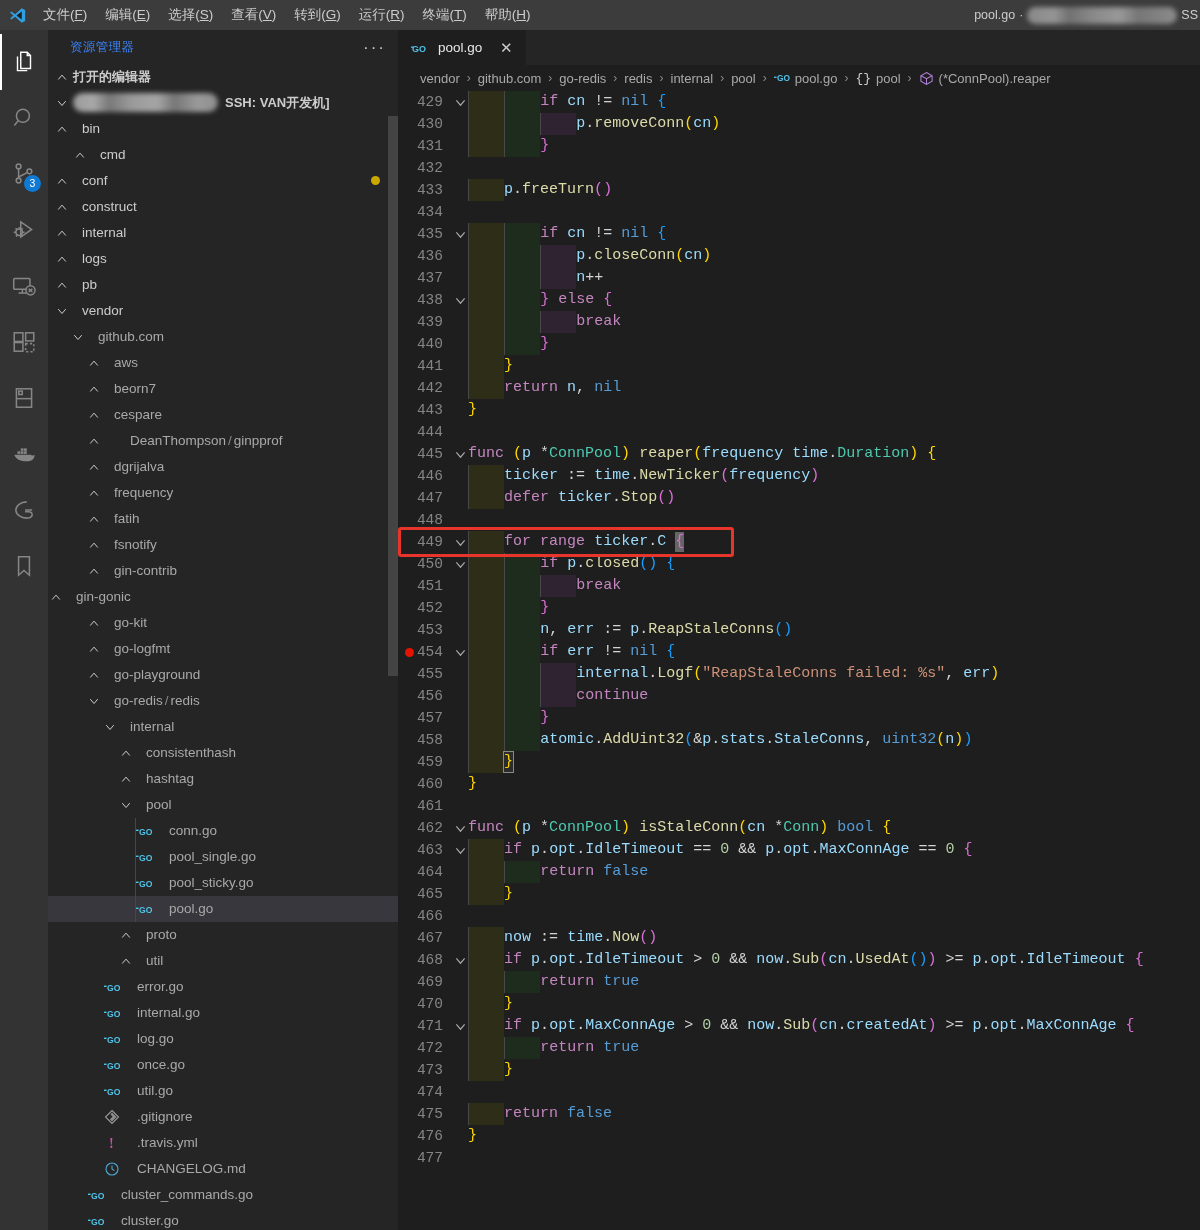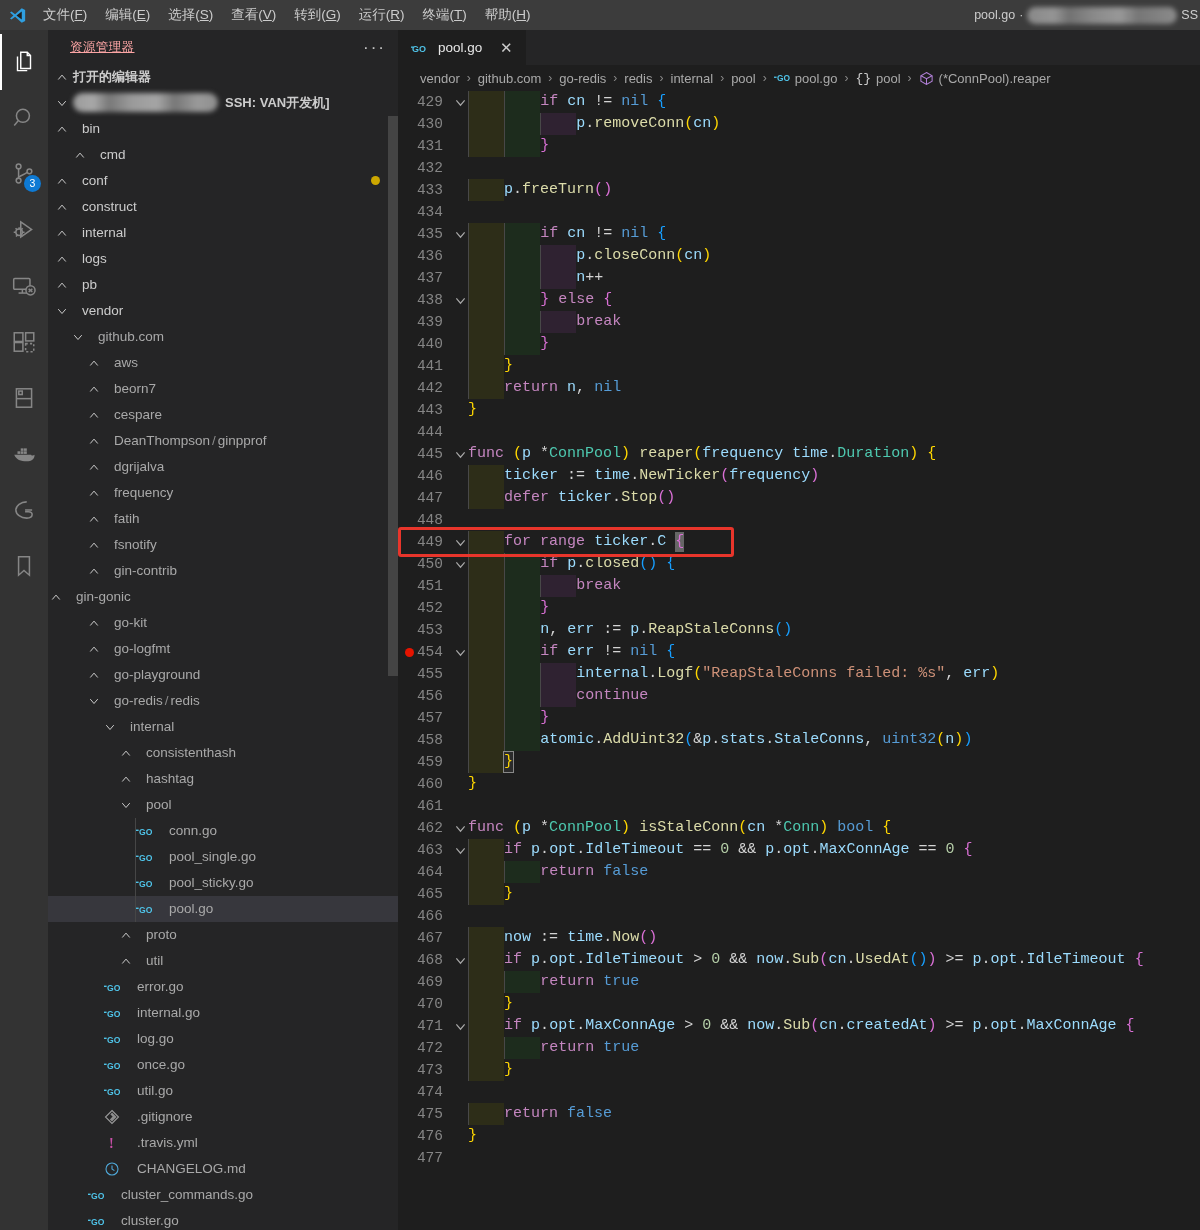--- a/index.html
+++ b/index.html
@@ -65,21 +65,21 @@
   
   .sidebar {
     width: 350px; flex: 0 0 350px; background: #252526; display: flex; flex-direction: column;
     position: relative; overflow: hidden;
   }
   .sidebar-header {
     height: 35px; display: flex; align-items: center; justify-content: space-between;
     padding: 0 12px 0 22px; color: #bbbbbb; font-size: 12.5px; letter-spacing: .4px;
     flex: 0 0 35px;
   }
-  .sb-title { font-size: 12.5px; color: #fca5a5; text-decoration: underline; }
+  .sb-title { font-size: 12.5px; color: #3b82f6; }
   .sb-dots { color: #c5c5c5; font-size: 17px; letter-spacing: 2px; line-height: 10px; cursor: pointer; }
   .section-row {
     height: 25px; display: flex; align-items: center; gap: 3px; padding-left: 6px;
     color: #cccccc; font-size: 13px; font-weight: bold; cursor: pointer;
   }
   .chev { width: 16px; height: 16px; display: inline-flex; align-items: center; justify-content: center; flex: 0 0 16px; }
   .chev svg { width: 10px; height: 10px; stroke: #cccccc; fill: none; stroke-width: 1.6; }
   .chev.r svg { transform: rotate(-90deg); }
   .root-row {
     height: 26px; display: flex; align-items: center; gap: 3px; padding-left: 6px;
@@ -444,21 +444,21 @@
             <span class="tlabel dim">beorn7</span>
           </div>
           <div class="trow" style="padding-left: 38px;">
             <span class="chev r">
               <svg viewBox="0 0 16 16">
                 <polyline points="4,2 11,8 4,14"></polyline>
               </svg>
             </span>
             <span class="tlabel dim">cespare</span>
           </div>
-          <div class="trow" style="padding-left: 38px;">
+          <div class="trow" style="padding-left: 38px; gap: 16px;">
             <span class="chev r">
               <svg viewBox="0 0 16 16">
                 <polyline points="4,2 11,8 4,14"></polyline>
               </svg>
             </span>
             <span class="tlabel dim">DeanThompson<span class="sep">/</span>ginpprof</span>
           </div>
           <div class="trow" style="padding-left: 38px;">
             <span class="chev r">
               <svg viewBox="0 0 16 16">

